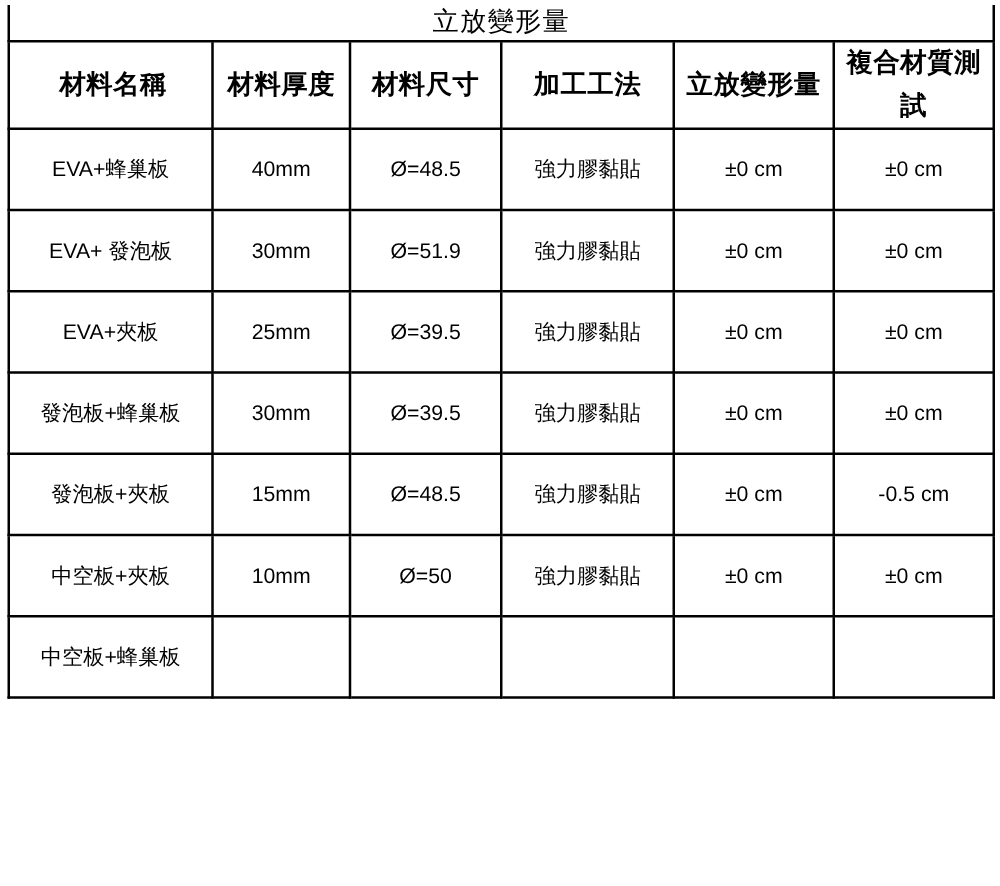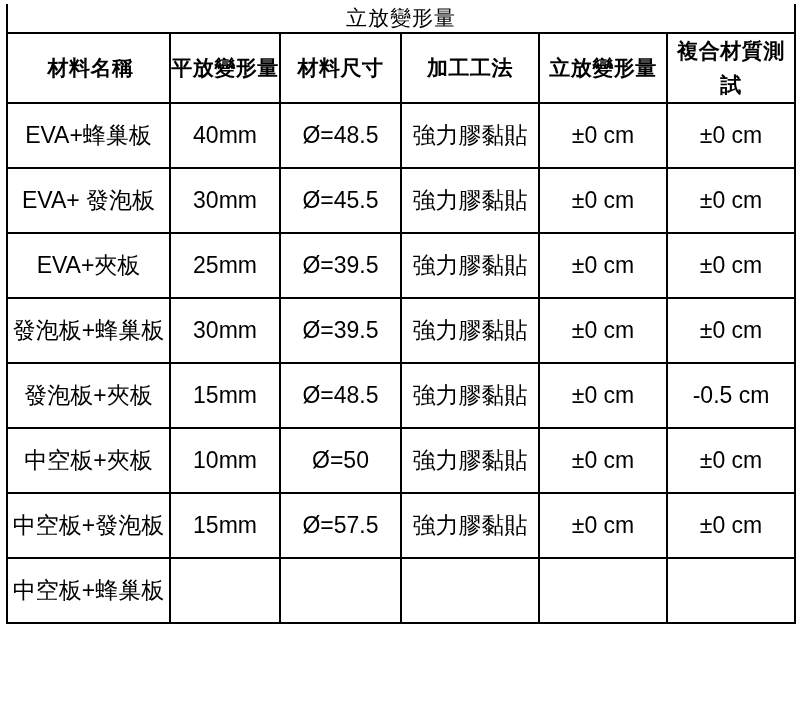--- a/index.html
+++ b/index.html
@@ -46,21 +46,21 @@
     letter-spacing: 1px;
   }
   tr.header-row td {
     font-size: 21px;
     height: 34px;
     line-height: 34px;
     font-weight: bold;
     letter-spacing: 0.5px;
   }
   tr.data-row td {
-    font-size: 23px;
+    font-size: 17px;
     height: 63px;
   }
   td.col-name {
     text-align: left;
     padding-left: 8px;
     font-size: 19px;
   }
   tr.header-row td.col-name {
     text-align: center;
     padding-left: 4px;
@@ -88,40 +88,40 @@
       <col class="col4">
         <col class="col5">
         <col class="col6">
     </colgroup>
     <tbody>
       <tr class="title-row">
         <td colspan="6">立放變形量</td>
       </tr>
       <tr class="header-row">
         <td class="col-name">材料名稱</td>
-        <td>平放變形量</td>
+        <td>材料厚度</td>
         <td>材料尺寸</td>
         <td>加工工法</td>
         <td>立放變形量</td>
         <td>複合材質測試</td>
       </tr>
 
       <tr class="data-row">
         <td class="col-name">EVA+蜂巢板</td>
         <td>40mm</td>
         <td>Ø=48.5</td>
         <td>強力膠黏貼</td>
         <td>±0 cm</td>
         <td>±0 cm</td>
       </tr>
 
       <tr class="data-row">
         <td class="col-name">EVA+ 發泡板</td>
         <td>30mm</td>
-        <td>Ø=45.5</td>
+        <td>Ø=51.9</td>
         <td>強力膠黏貼</td>
         <td>±0 cm</td>
         <td>±0 cm</td>
       </tr>
 
       <tr class="data-row">
         <td class="col-name">EVA+夾板</td>
         <td>25mm</td>
         <td>Ø=39.5</td>
         <td>強力膠黏貼</td>
@@ -150,28 +150,20 @@
 
       <tr class="data-row">
         <td class="col-name">中空板+夾板</td>
         <td>10mm</td>
         <td>Ø=50</td>
         <td>強力膠黏貼</td>
         <td>±0 cm</td>
         <td>±0 cm</td>
       </tr>
 
-      <tr class="data-row">
-        <td class="col-name">中空板+發泡板</td>
-        <td>15mm</td>
-        <td>Ø=57.5</td>
-        <td>強力膠黏貼</td>
-        <td>±0 cm</td>
-        <td>±0 cm</td>
-      </tr>
 
 
       <tr class="data-row">
         <td class="col-name">中空板+蜂巢板</td>
         <td class="empty-cell"></td>
         <td class="empty-cell"></td>
         <td class="empty-cell"></td>
         <td class="empty-cell"></td>
         <td class="empty-cell"></td>
       </tr>

